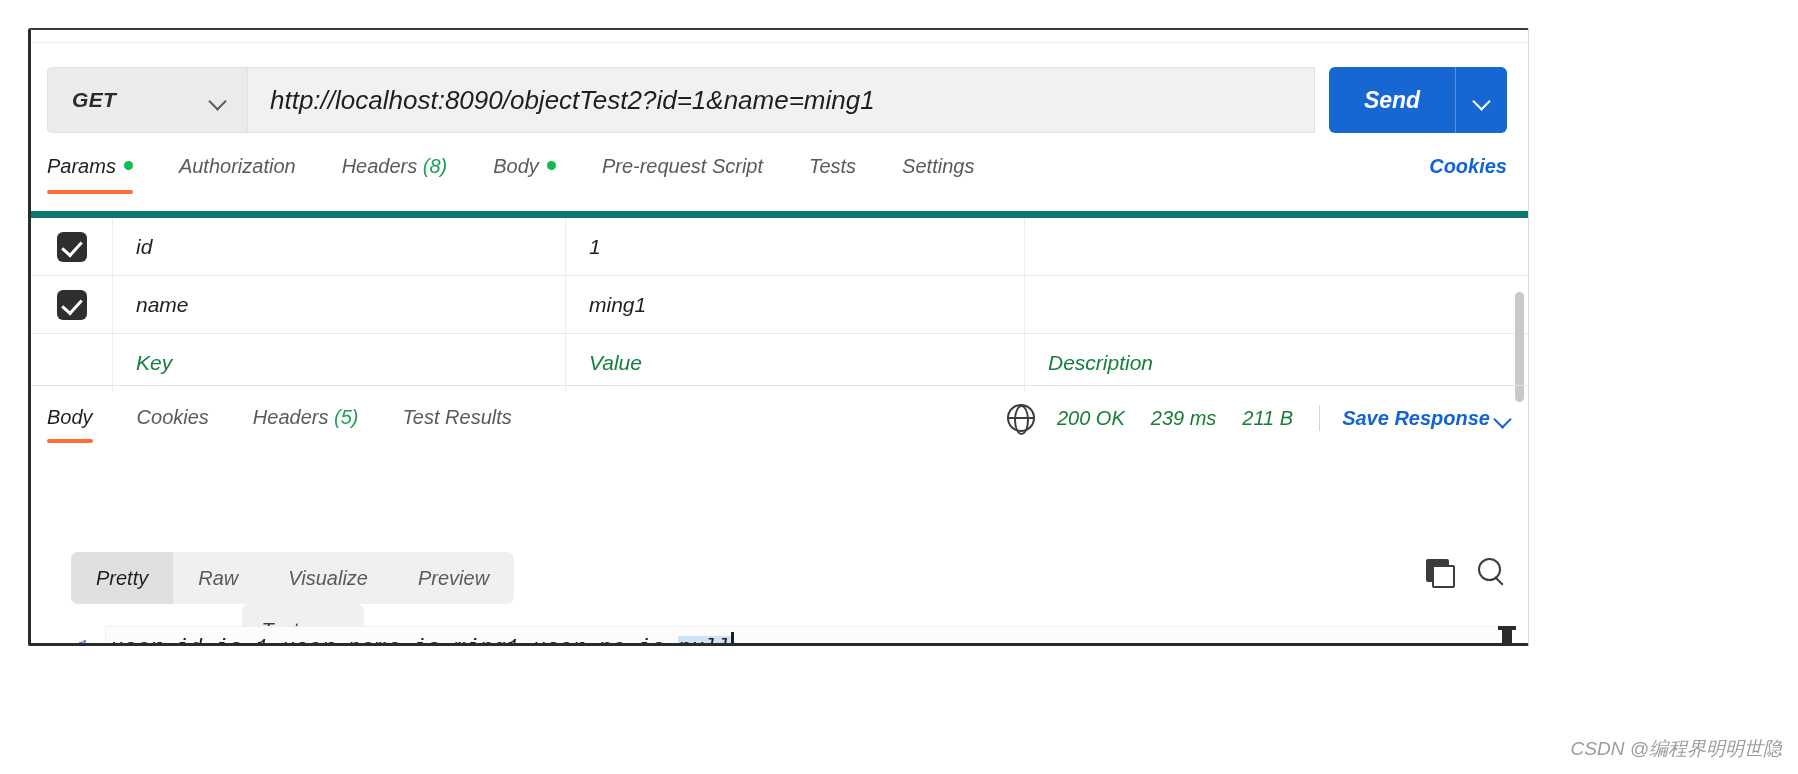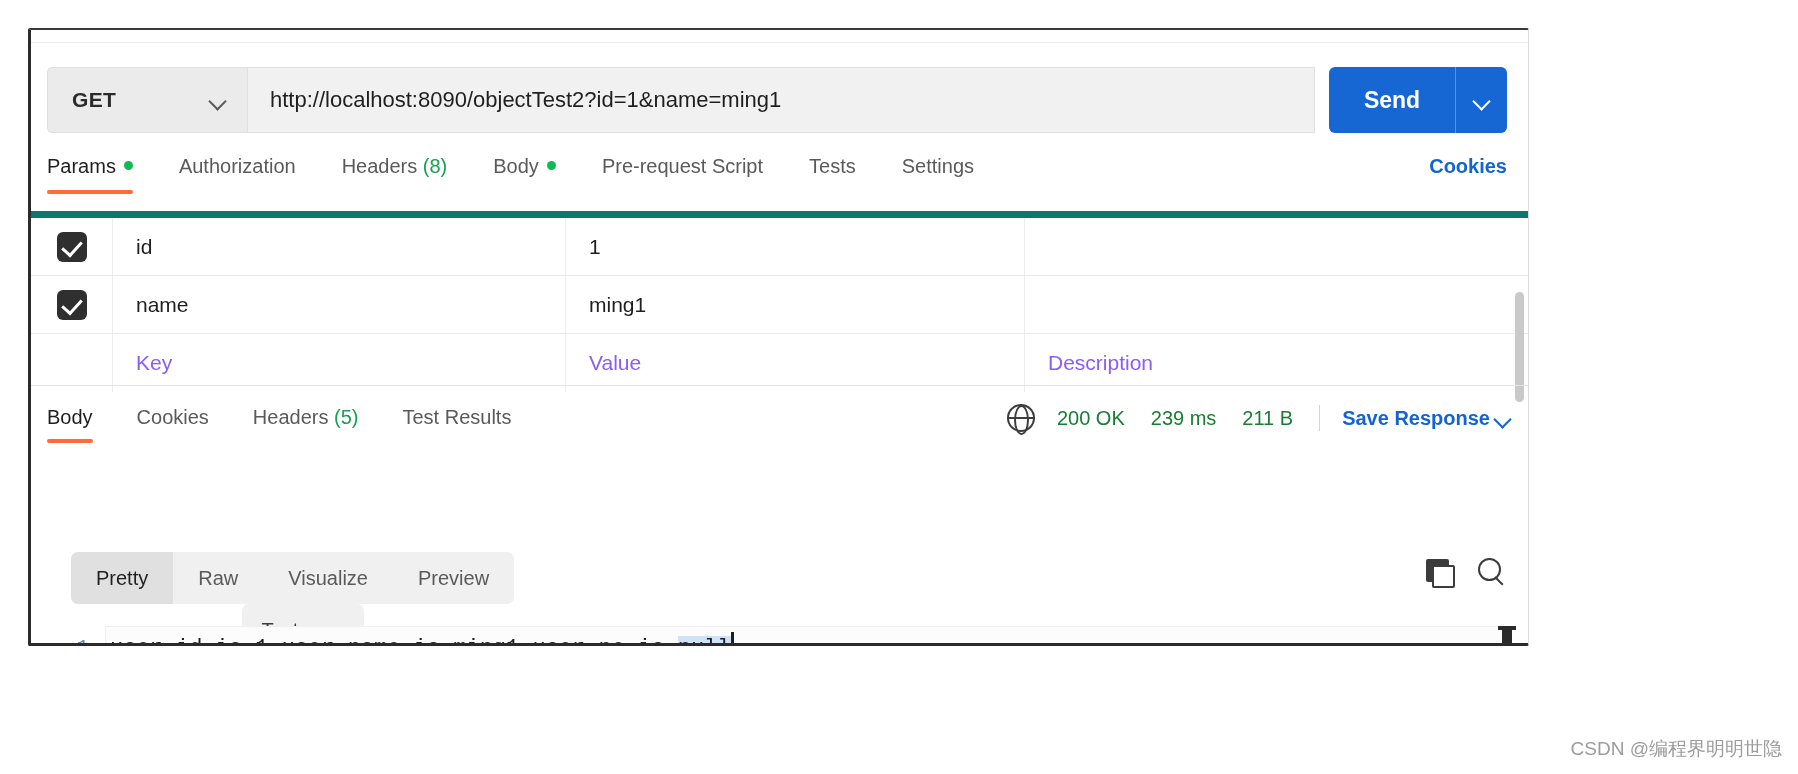--- a/index.html
+++ b/index.html
@@ -7,20 +7,21 @@
     margin: 0; padding: 0;
     width: 1798px; height: 774px;
     background: #ffffff;
     font-family: "Liberation Sans", sans-serif;
     overflow: hidden;
   }
   #root {
     position: relative;
     width: 1798px; height: 774px;
     background: #ffffff;
+    font-style: italic;
   }
 
   
   .window {
     position: absolute;
     left: 28px; top: 28px;
     width: 1501px; height: 618px;
     background: #ffffff;
     border: 1px solid #e6e6e6;
     border-top: 2px solid #3a3a3a;
@@ -78,21 +79,21 @@
   }
   .url-input {
     flex: 1;
     background: #f1f1f1;
     border: 1px solid #e0e0e0;
     border-left: 1px solid #e0e0e0;
     border-radius: 0;
     display: flex;
     align-items: center;
     padding: 0 22px;
-    font-size: 22px;
+    font-size: 26px;
     color: #1f1f1f;
     overflow: hidden;
     white-space: nowrap;
   }
   .send-group {
     width: 178px;
     display: flex;
     background: #1667d4;
     border-radius: 6px;
     margin-left: 14px;
@@ -215,21 +216,21 @@
     font-size: 21px;
     color: #1f1f1f;
   }
   .pcell-desc {
     flex: 1;
     display: flex; align-items: center;
     padding-left: 23px;
     font-size: 21px;
     color: #1f1f1f;
   }
-  .ph { color: #8b5cf6; }
+  .ph { color: #15803d; }
   .ptr.empty { border-bottom: none; }
 
   
   .pane-scroll {
     position: absolute;
     right: 4px; top: 262px;
     width: 9px; height: 110px;
     background: #c9c9c9;
     border-radius: 5px;
   }

